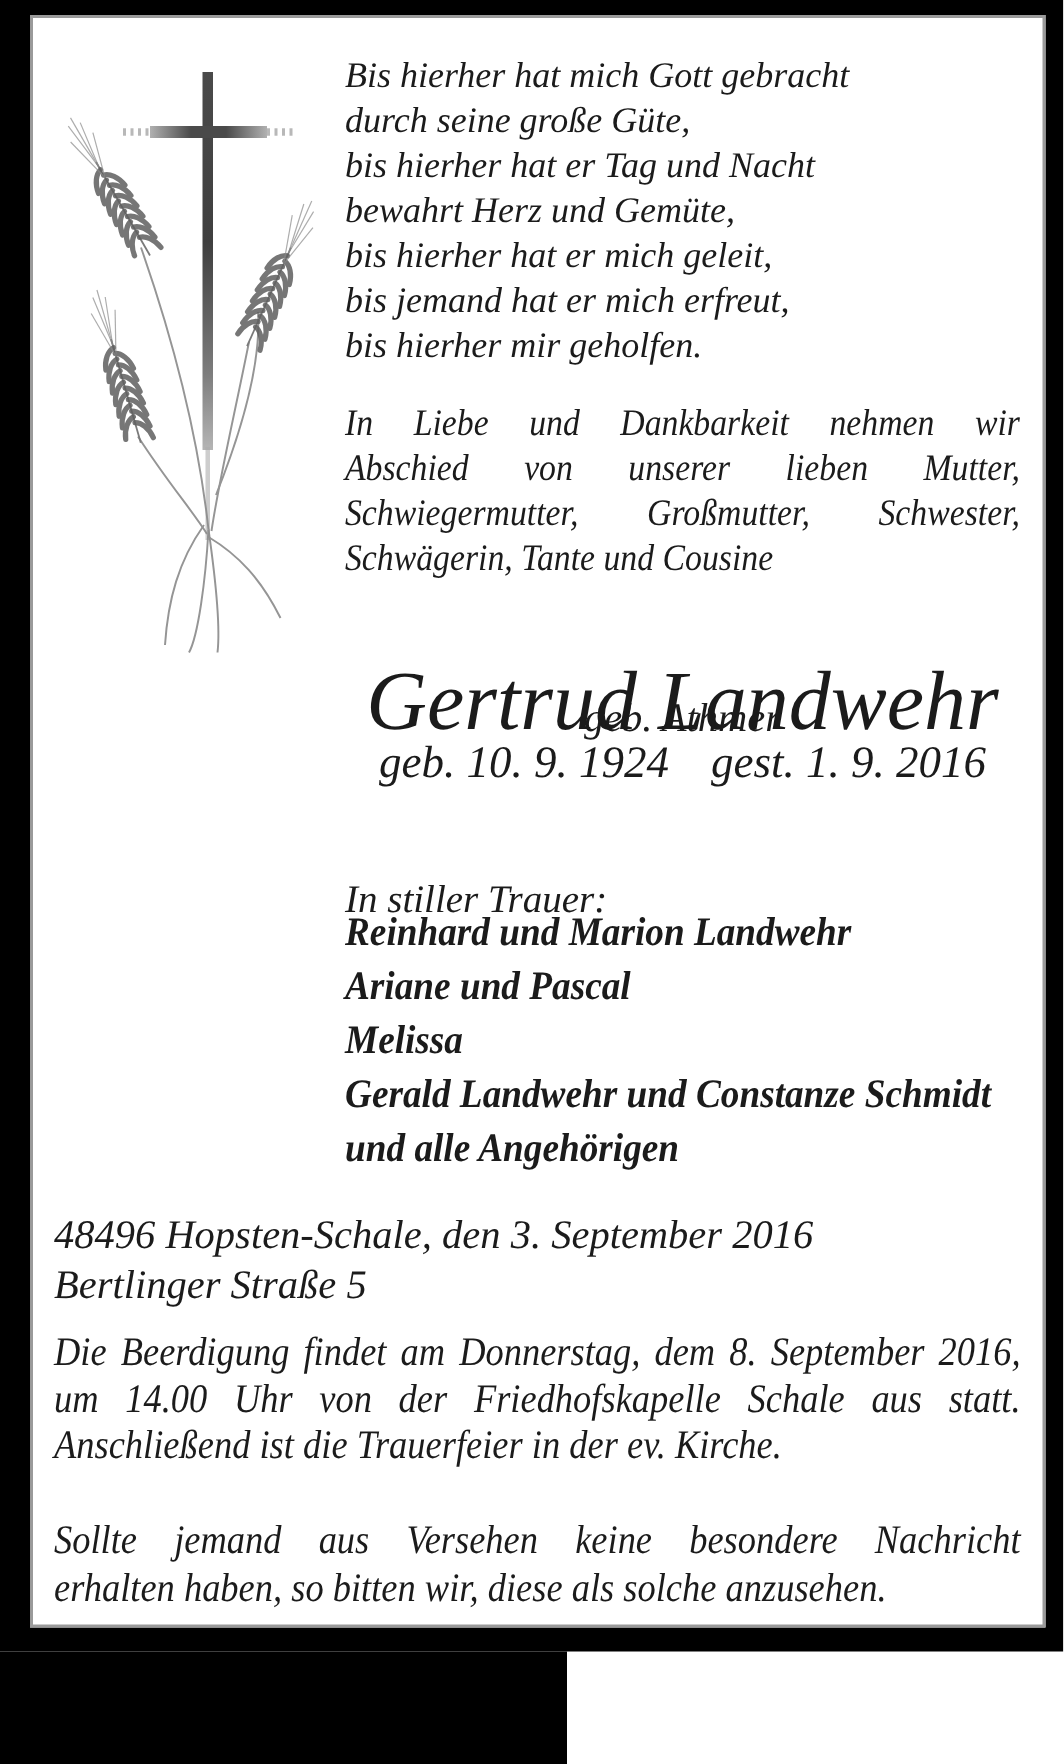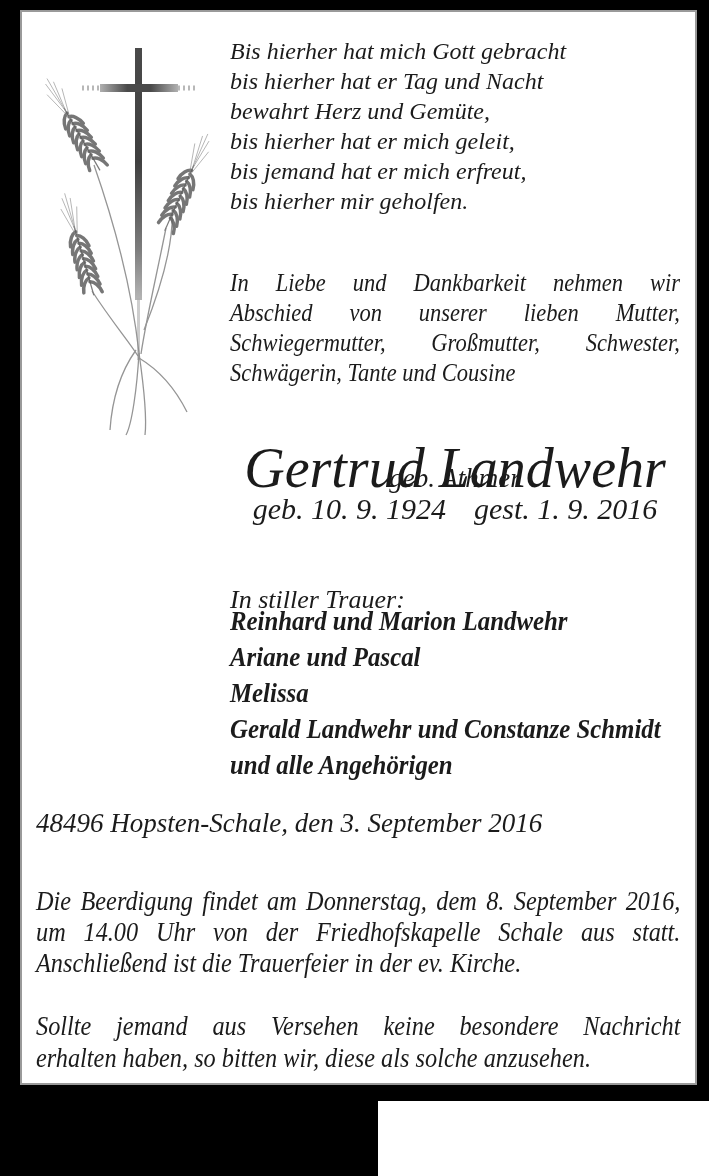--- a/index.html
+++ b/index.html
@@ -102,20 +102,21 @@
         <path d="M112,322 C 95,346 88,372 86,402"></path>
       </g>
 
       <use href="#ear" transform="translate(40,80) rotate(-30)"></use>
       <use href="#ear" transform="translate(50,198) rotate(-16)"></use>
       <use href="#ear" transform="translate(170,137) rotate(24)"></use>
     </svg>
 
     <div class="abs verse">
       <div>Bis hierher hat mich Gott gebracht</div>
+      <div>durch seine große Güte,</div>
       <div>bis hierher hat er Tag und Nacht</div>
       <div>bewahrt Herz und Gemüte,</div>
       <div>bis hierher hat er mich geleit,</div>
       <div>bis jemand hat er mich erfreut,</div>
       <div>bis hierher mir geholfen.</div>
     </div>
 
     <div class="abs intro">
       <div class="jline">In Liebe und Dankbarkeit nehmen wir</div>
       <div class="jline">Abschied von unserer lieben Mutter,</div>
@@ -134,20 +135,21 @@
     <div class="abs mourners">
       <div>Reinhard und Marion Landwehr</div>
       <div>Ariane und Pascal</div>
       <div>Melissa</div>
       <div>Gerald Landwehr und Constanze Schmidt</div>
       <div>und alle Angehörigen</div>
     </div>
 
     <div class="abs place">
       <div>48496 Hopsten-Schale, den 3. September 2016</div>
+      <div>Bertlinger Straße 5</div>
     </div>
 
     <div class="abs funeral">
       <div class="jline">Die Beerdigung findet am Donnerstag, dem 8. September 2016,</div>
       <div class="jline">um 14.00 Uhr von der Friedhofskapelle Schale aus statt.</div>
       <div>Anschließend ist die Trauerfeier in der ev. Kirche.</div>
     </div>
 
     <div class="abs note">
       <div class="jline">Sollte jemand aus Versehen keine besondere Nachricht</div>

